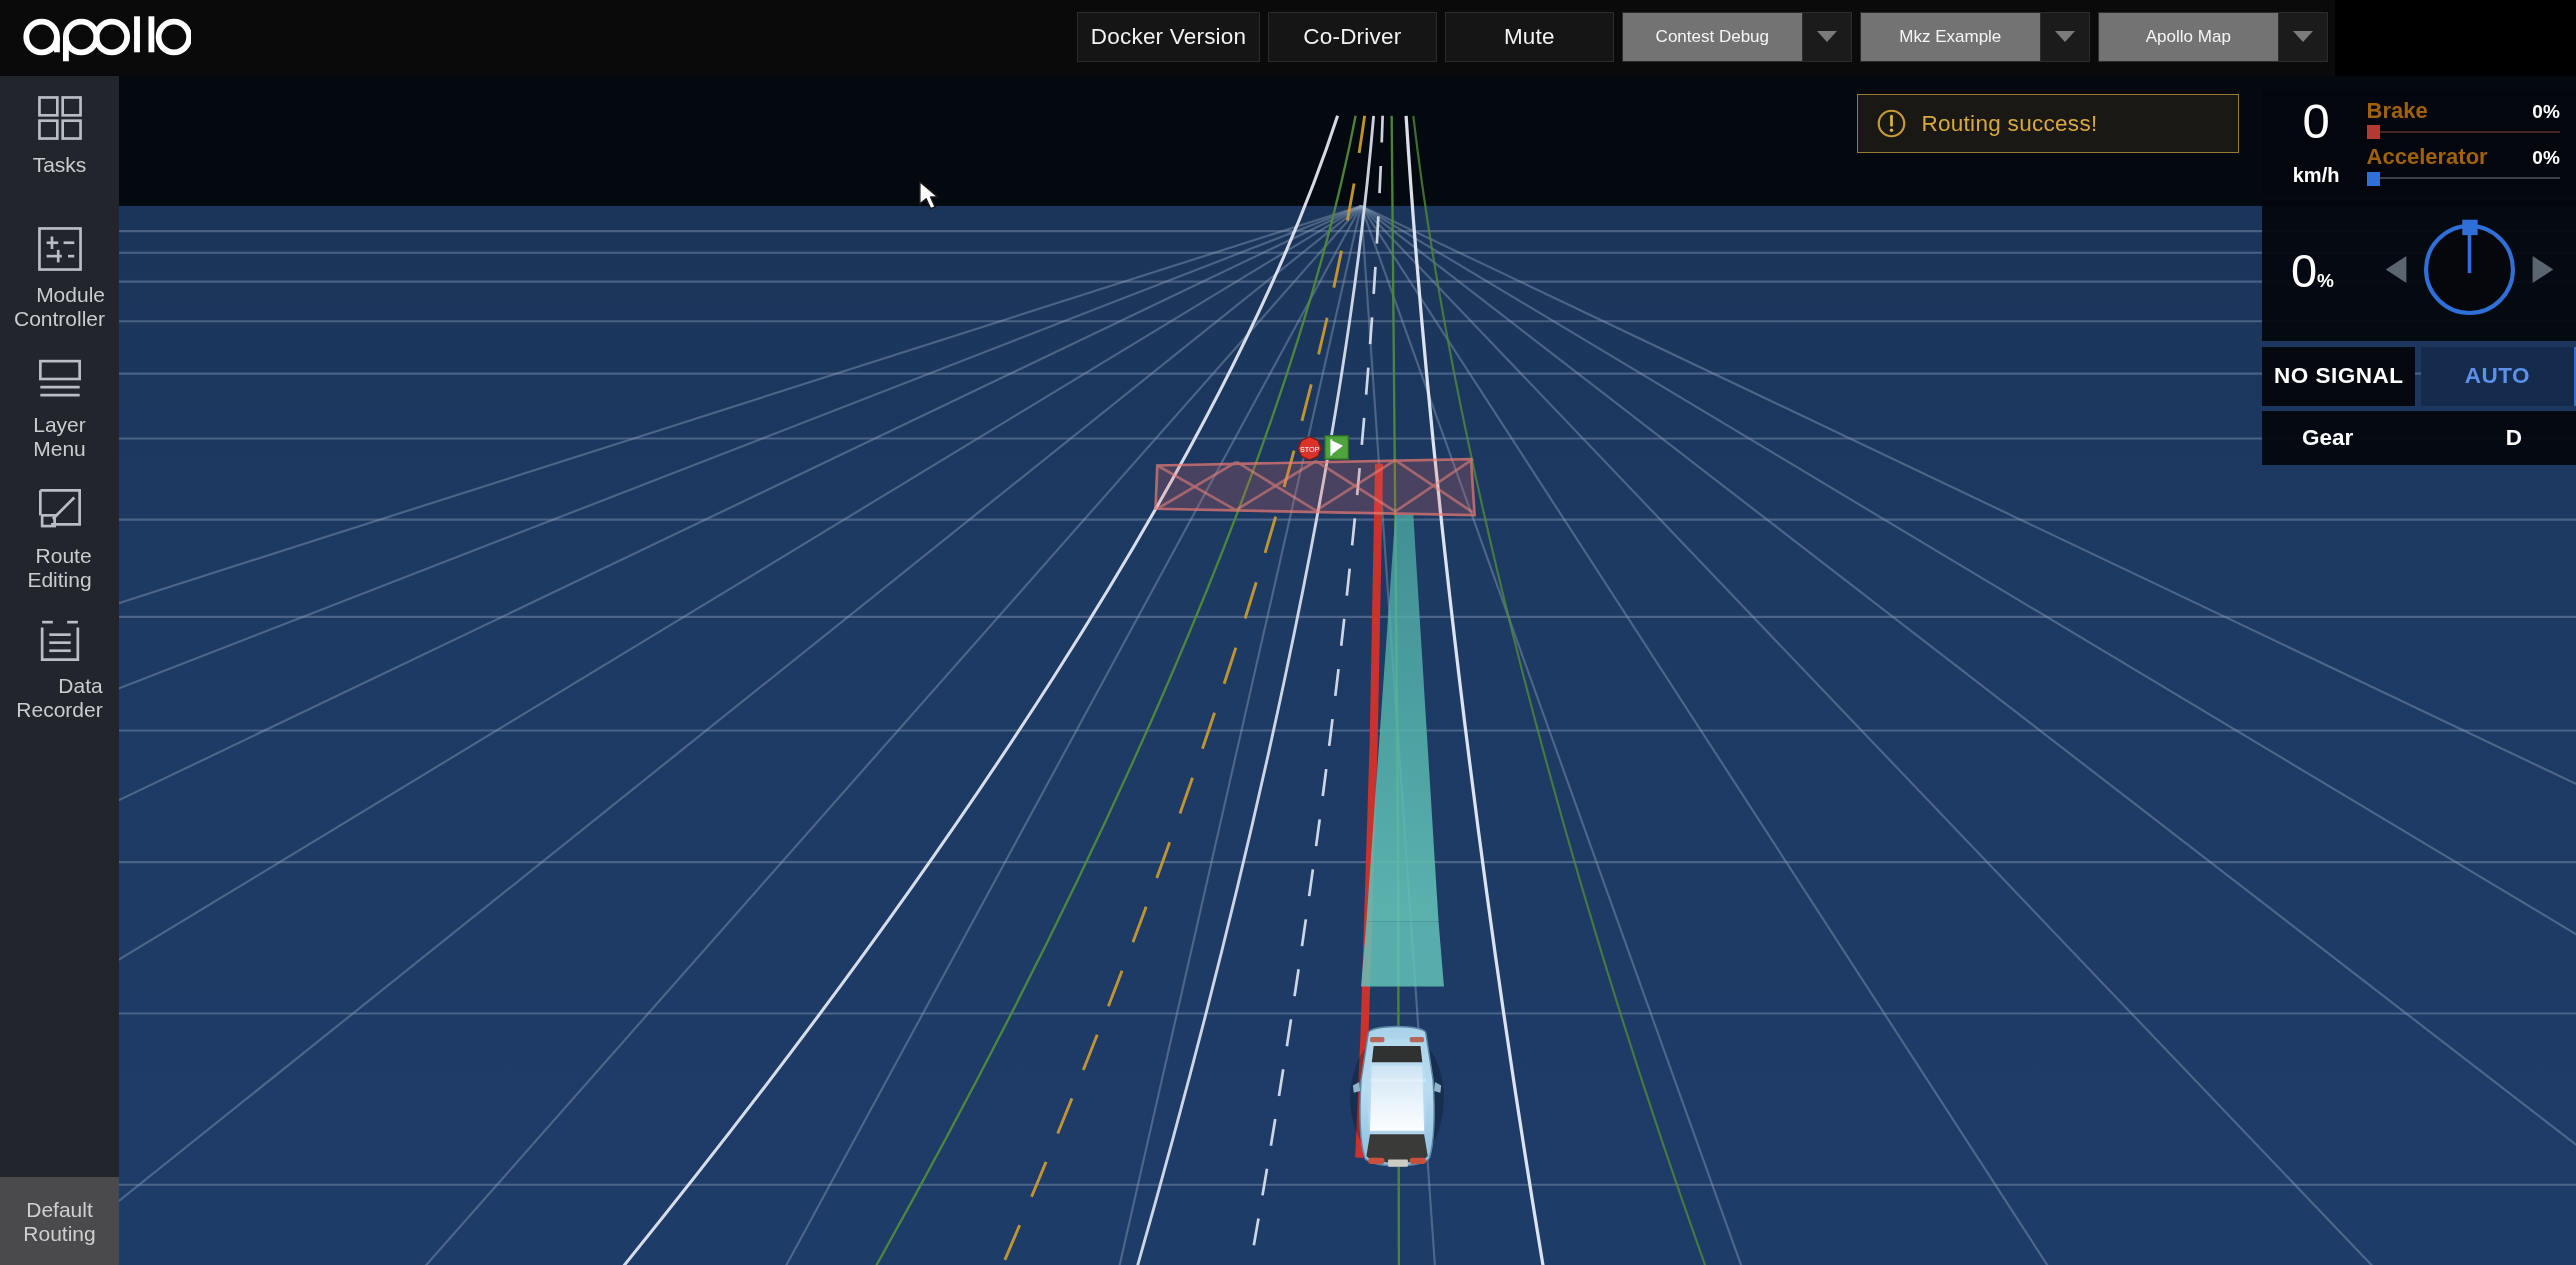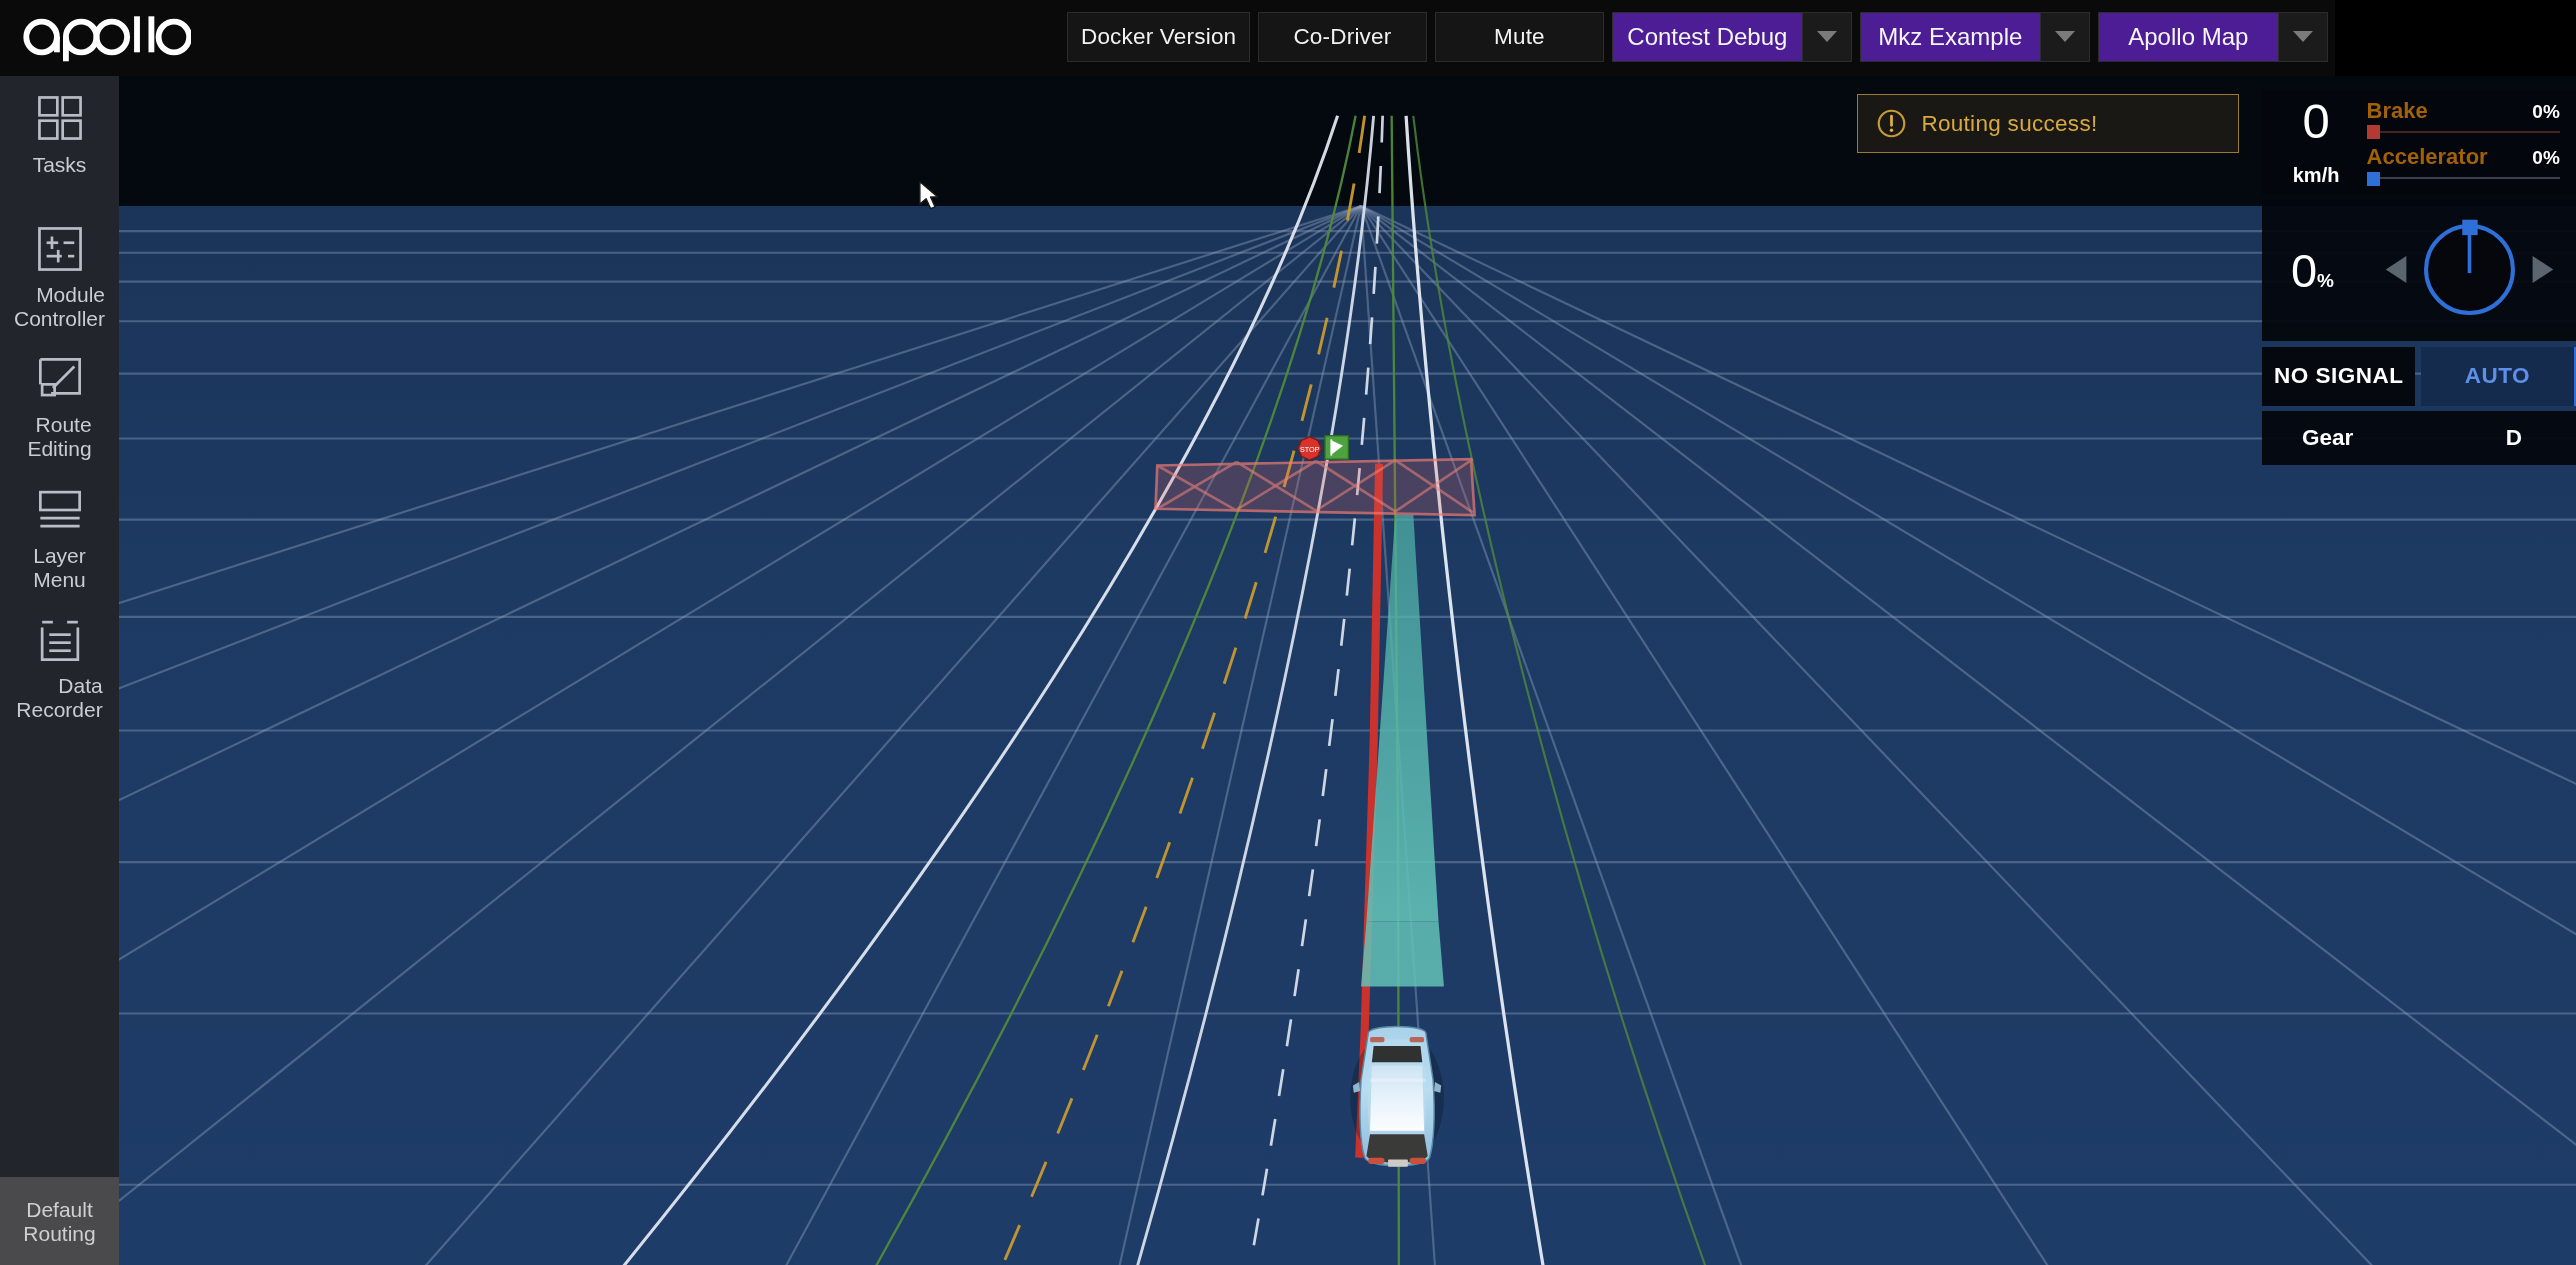--- a/index.html
+++ b/index.html
@@ -27,22 +27,22 @@
   .hbtn {
     height:50px; min-width:169px; padding:0 12.6px;
     background:#151515; border:0.9px solid #2c2c2c;
     color:#f2f2f2; font-size:22.5px; letter-spacing:0.2px;
     display:flex; align-items:center; justify-content:center;
     cursor:pointer; white-space:nowrap;
   }
   .hsel { display:flex; align-items:stretch; }
   .hsel .sel-label {
     height:50px; min-width:180px; padding:0 14.4px;
-    background:#4c1d95; border:0.9px solid #2c2c2c; border-right:none;
-    color:#f5f5f5; font-size:24px;
+    background:#737373; border:0.9px solid #2c2c2c; border-right:none;
+    color:#f5f5f5; font-size:17px;
     display:flex; align-items:center; justify-content:center;
     cursor:pointer; white-space:nowrap;
   }
   .hsel .sel-arrow {
     width:50px; height:50px; background:#1b1b1b;
     border:0.9px solid #2c2c2c;
     display:flex; align-items:center; justify-content:center;
     cursor:pointer;
   }
   .caret {
@@ -230,41 +230,41 @@
         </g>
       </svg>
     </span>
     <span class="side-label">Module<br>Controller</span>
   </div>
 
   <div class="side-item">
     <span class="side-icon">
       <svg width="50" height="50" viewBox="0 0 56 56">
         <g fill="none" stroke="#b9bec6" stroke-width="3">
+          <rect x="6" y="8" width="44" height="20"></rect>
+          <line x1="6" y1="37" x2="50" y2="37"></line>
+          <line x1="6" y1="46" x2="50" y2="46"></line>
+        </g>
+      </svg>
+    </span>
+    <span class="side-label">Layer<br>Menu</span>
+  </div>
+
+  <div class="side-item">
+    <span class="side-icon">
+      <svg width="50" height="50" viewBox="0 0 56 56">
+        <g fill="none" stroke="#b9bec6" stroke-width="3">
           <polyline points="6,6 50,6 50,44 18,44"></polyline>
           <line x1="6" y1="6" x2="6" y2="34"></line>
           <rect x="8" y="34" width="14" height="12"></rect>
           <line x1="20" y1="38" x2="44" y2="14"></line>
         </g>
       </svg>
     </span>
     <span class="side-label">Route<br>Editing</span>
-  </div>
-
-  <div class="side-item">
-    <span class="side-icon">
-      <svg width="50" height="50" viewBox="0 0 56 56">
-        <g fill="none" stroke="#b9bec6" stroke-width="3">
-          <rect x="6" y="8" width="44" height="20"></rect>
-          <line x1="6" y1="37" x2="50" y2="37"></line>
-          <line x1="6" y1="46" x2="50" y2="46"></line>
-        </g>
-      </svg>
-    </span>
-    <span class="side-label">Layer<br>Menu</span>
   </div>
 
   <div class="side-item">
     <span class="side-icon">
       <svg width="50" height="50" viewBox="0 0 56 56">
         <g fill="none" stroke="#b9bec6" stroke-width="3">
           <polyline points="8,14 8,50 48,50 48,14"></polyline>
           <line x1="8" y1="8" x2="20" y2="8"></line>
           <line x1="36" y1="8" x2="48" y2="8"></line>
           <line x1="16" y1="22" x2="40" y2="22"></line>

